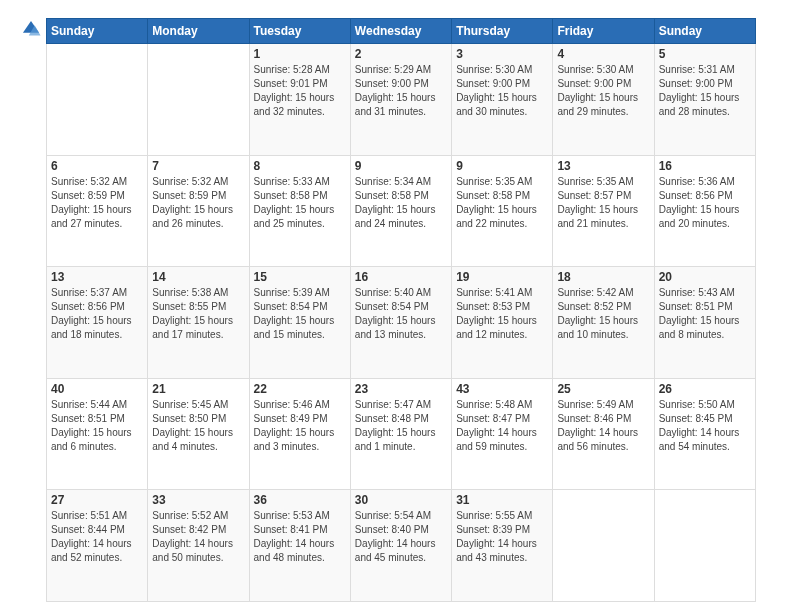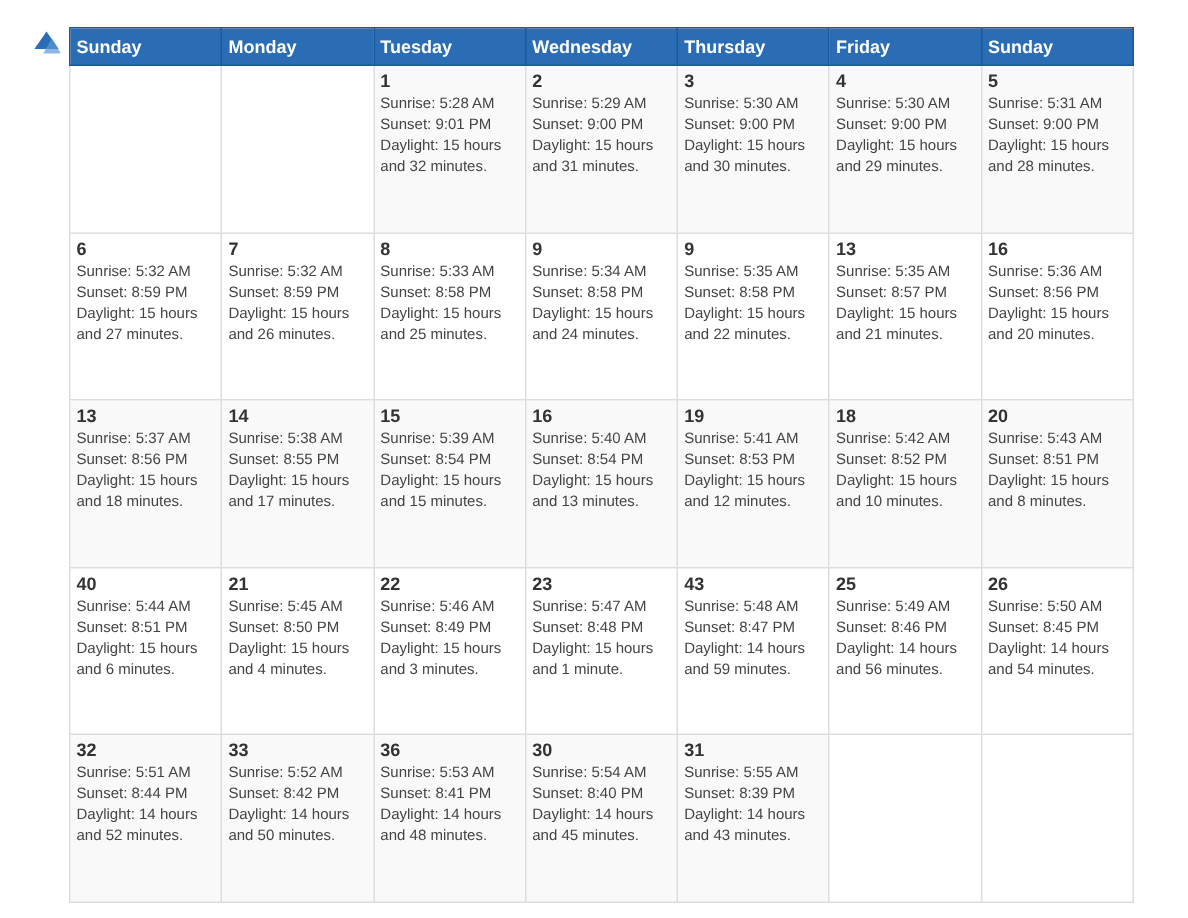--- a/index.html
+++ b/index.html
@@ -252,21 +252,21 @@
             <span class="day-number">25</span>
             <div class="day-info">Sunrise: 5:49 AM<br>Sunset: 8:46 PM<br>Daylight: 14 hours and 56 minutes.</div>
           </td>
           <td>
             <span class="day-number">26</span>
             <div class="day-info">Sunrise: 5:50 AM<br>Sunset: 8:45 PM<br>Daylight: 14 hours and 54 minutes.</div>
           </td>
         </tr>
         <tr>
           <td>
-            <span class="day-number">32</span>
+            <span class="day-number">27</span>
             <div class="day-info">Sunrise: 5:51 AM<br>Sunset: 8:44 PM<br>Daylight: 14 hours and 52 minutes.</div>
           </td>
           <td>
             <span class="day-number">33</span>
             <div class="day-info">Sunrise: 5:52 AM<br>Sunset: 8:42 PM<br>Daylight: 14 hours and 50 minutes.</div>
           </td>
           <td>
             <span class="day-number">36</span>
             <div class="day-info">Sunrise: 5:53 AM<br>Sunset: 8:41 PM<br>Daylight: 14 hours and 48 minutes.</div>
           </td>

